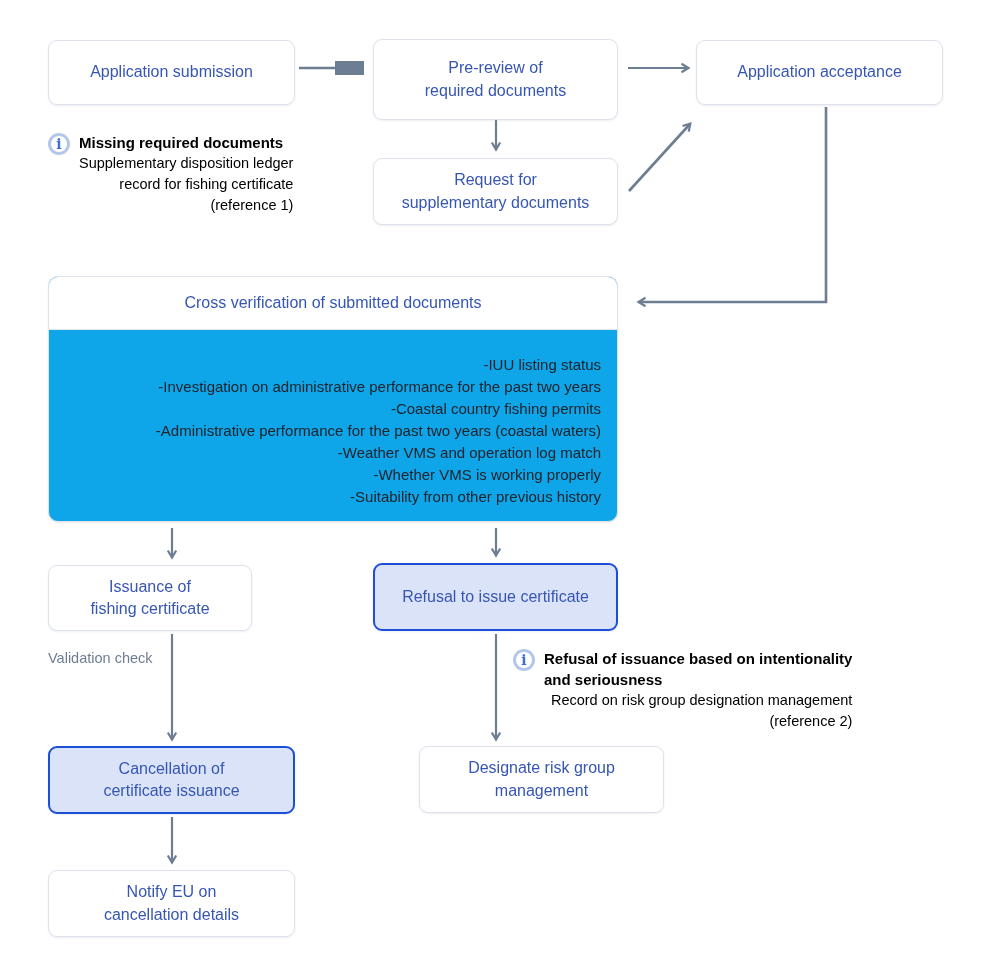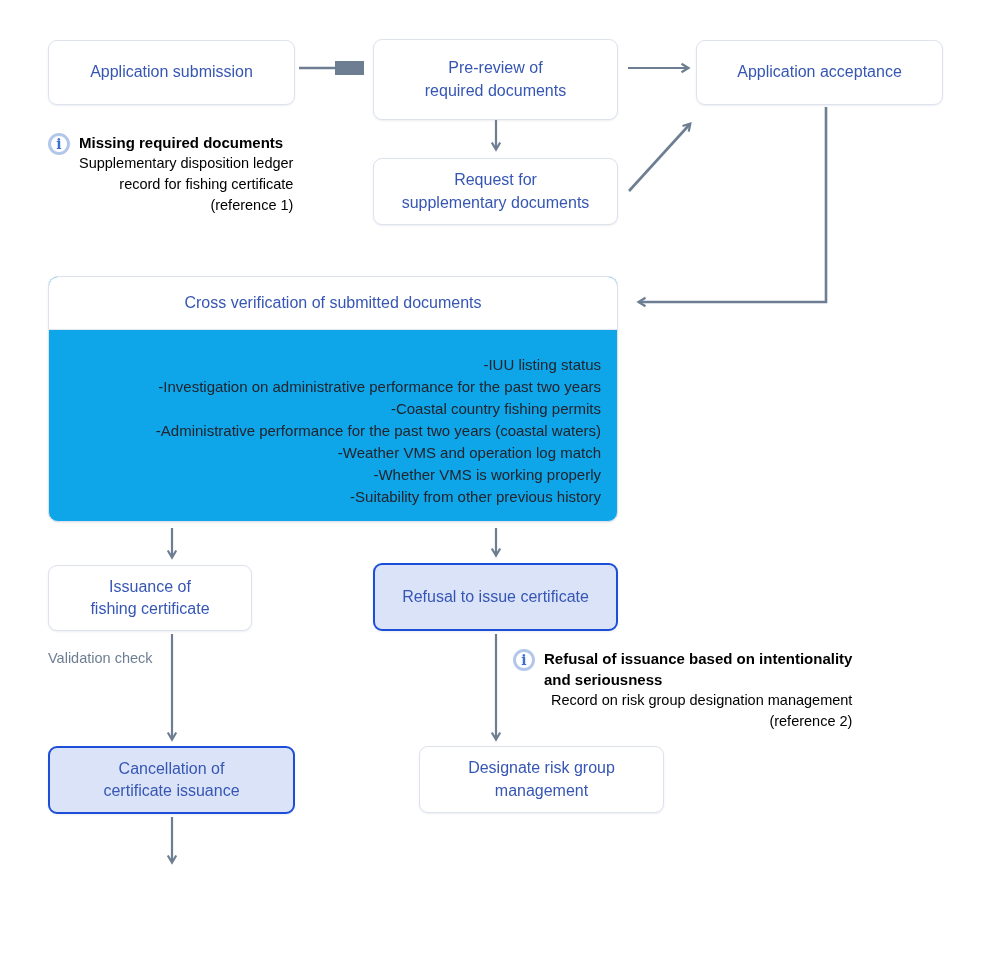--- a/index.html
+++ b/index.html
@@ -138,14 +138,18 @@
   <div class="node filled" style="left:48px;top:746px;width:247px;height:68px;">
     <span>Cancellation of
 certificate issuance</span>
   </div>
 
   <div class="node" style="left:373px;top:746px;width:245px;height:67px;margin-left:46px;">
     <span>Designate risk group
 management</span>
   </div>
 
+  <div class="node" style="left:48px;top:870px;width:247px;height:67px;">
+    <span>Notify EU on
+cancellation details</span>
+  </div>
 
 </div>
 
 </body></html>

